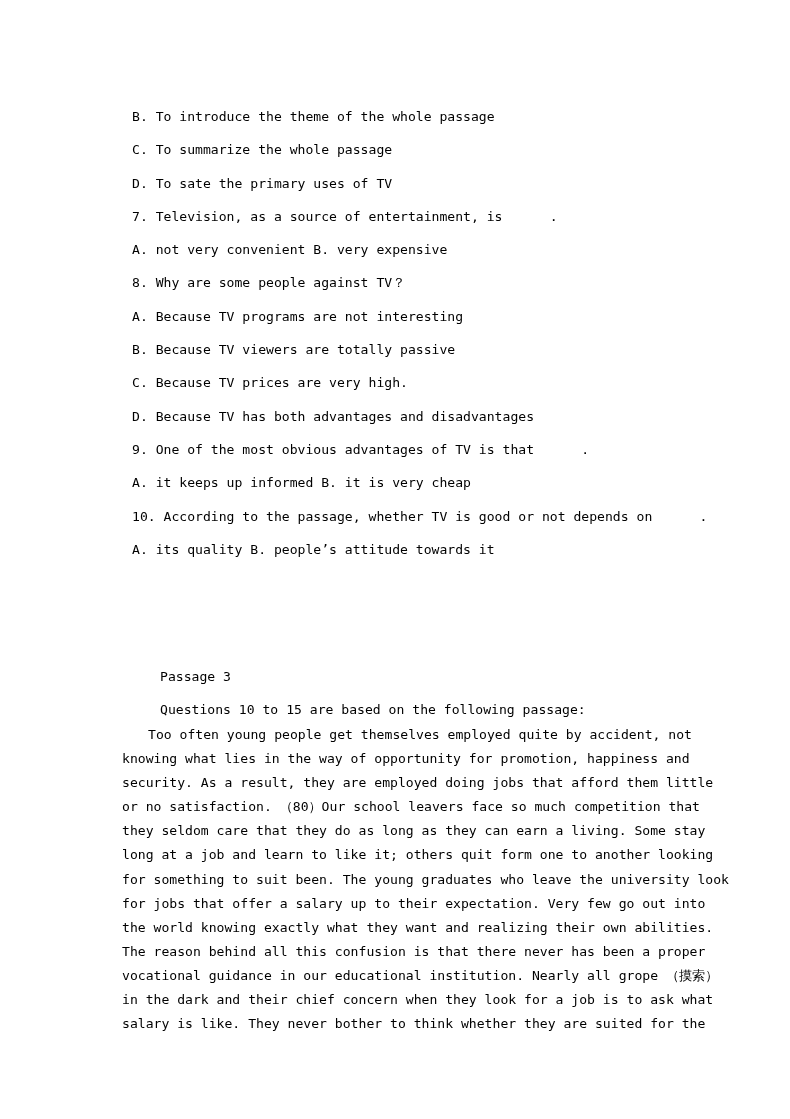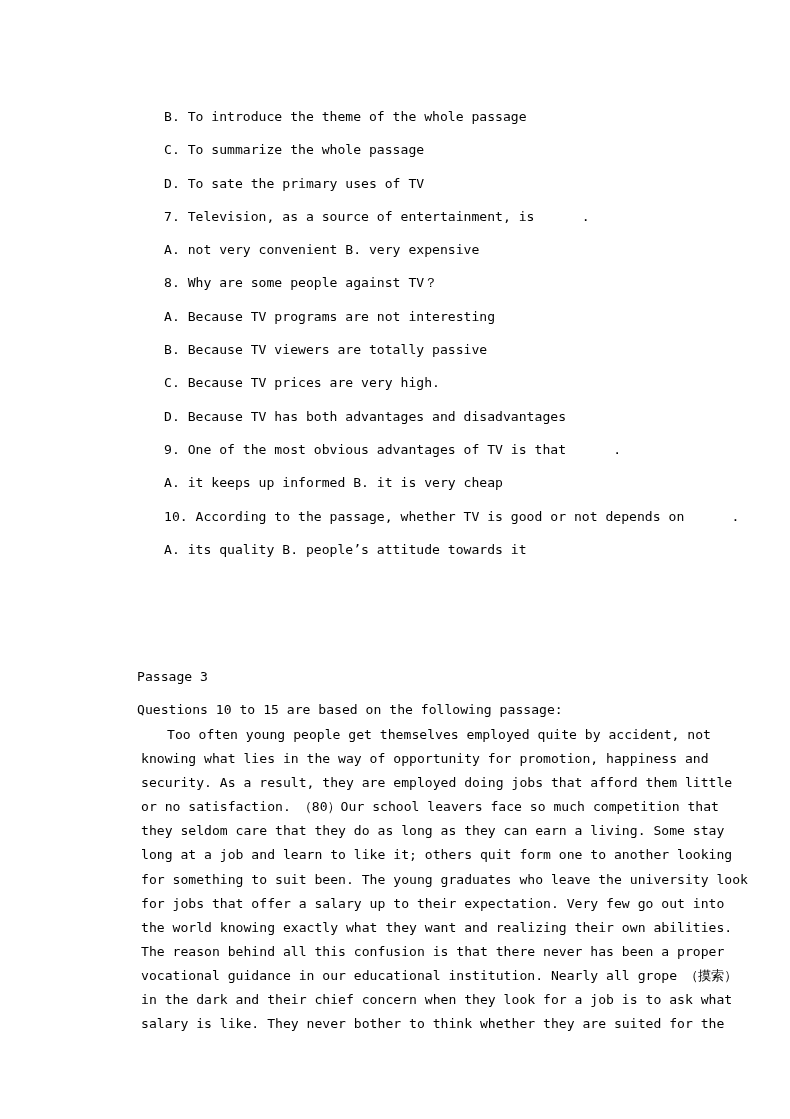--- a/index.html
+++ b/index.html
@@ -16,37 +16,37 @@
     background: #ffffff;
     overflow: hidden;
     font-family: "DejaVu Sans Mono", "Liberation Mono", monospace;
     color: #000000;
     -webkit-font-smoothing: none;
   }
 
   
   .qa-block {
     position: absolute;
-    left: 164px;
+    left: 132px;
     top: 100px;
     width: 540px;
   }
 
   .qa-line {
     font-size: 13.1px;
     line-height: 33.3px;
     height: 33.3px;
     white-space: pre;
     letter-spacing: 0px;
   }
 
   
   .section-block {
     position: absolute;
-    left: 137px;
+    left: 160px;
     top: 660px;
     width: 540px;
   }
 
   .section-line {
     font-size: 13.1px;
     line-height: 33.3px;
     height: 33.3px;
     white-space: pre;
   }
@@ -57,21 +57,20 @@
     left: 122px;
     top: 723px;
     width: 545px;
   }
 
   .passage-line {
     font-size: 13.1px;
     line-height: 24.1px;
     height: 24.1px;
     white-space: pre;
-    margin-left: 19px;
   }
 
   .passage-line.indented {
     text-indent: 26px;
   }
 </style>
 </head>
 <body>
 
 <div class="page">

